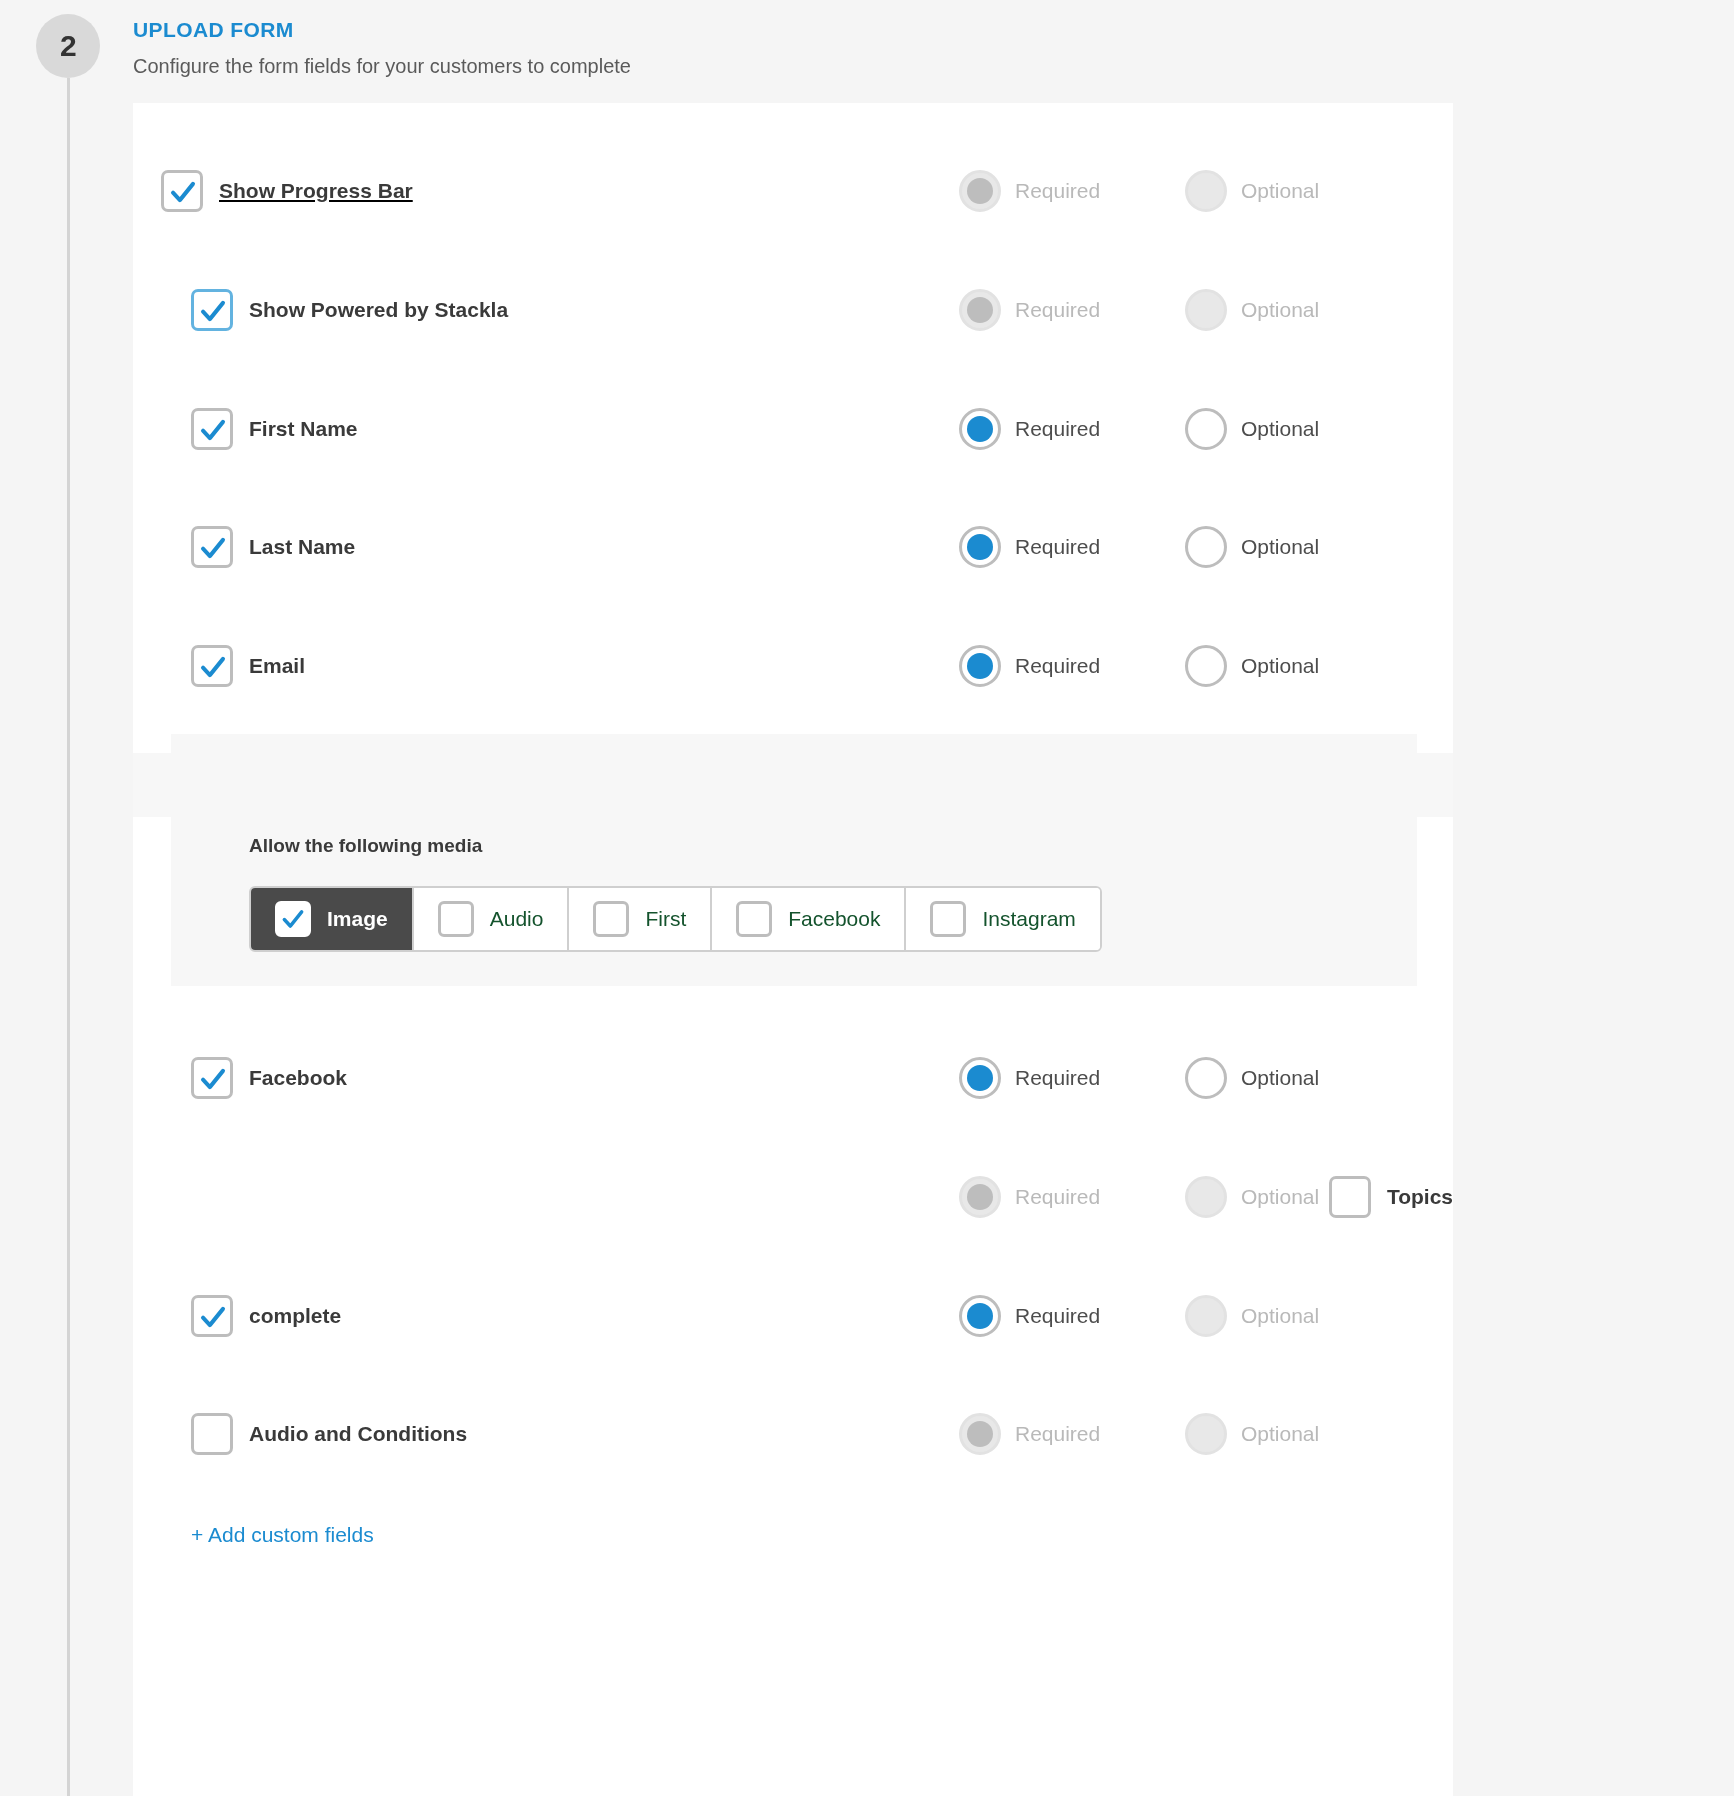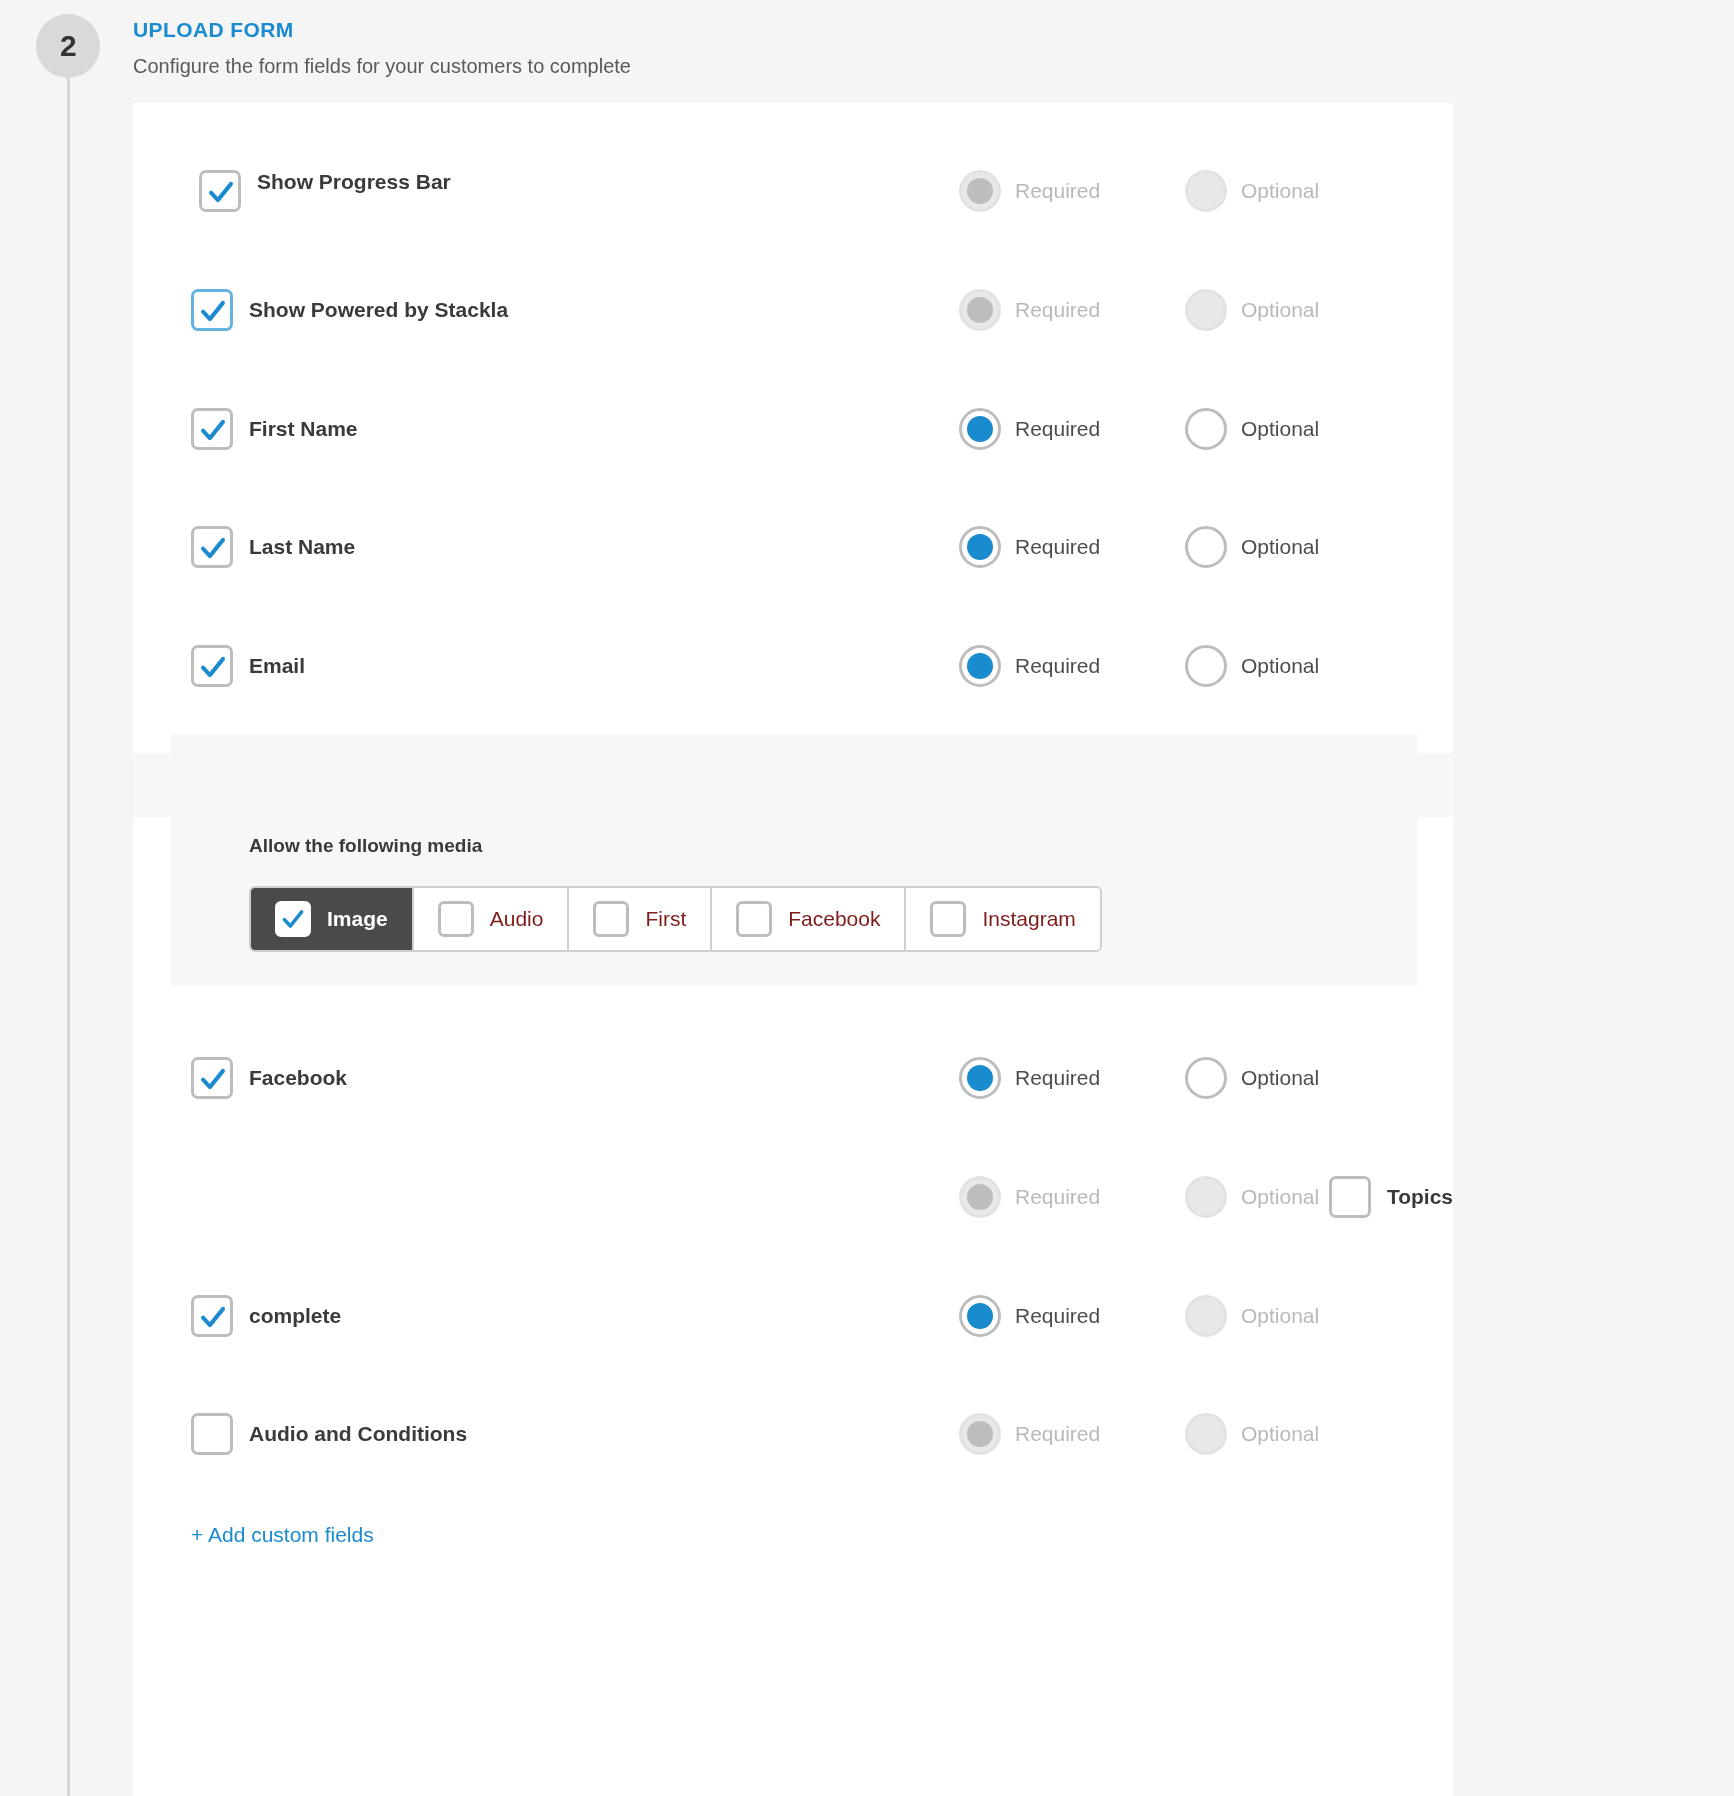--- a/index.html
+++ b/index.html
@@ -132,21 +132,21 @@
   .media-btn:last-child { border-right: none; }
   .media-btn.selected { background: #4a4a4a; }
   .media-btn .cb-sm {
     position: relative; width: 36px; height: 36px;
     border: 3px solid #bdbdbd; border-radius: 6px; background: #fff;
     flex: 0 0 auto;
   }
   .media-btn.selected .cb-sm { border-color: #ffffff; }
   .media-btn .cb-sm svg { position: absolute; left: 2px; top: 2px; }
   .media-btn-label {
-    font-size: 21px; color: #7f1d1d; margin-left: 16px; white-space: nowrap;
+    font-size: 21px; color: #14532d; margin-left: 16px; white-space: nowrap;
   }
   .media-btn.selected .media-btn-label { color: #ffffff; font-weight: bold; }
 
   
   .add-link {
     position: absolute; left: 58px; top: 1420px;
     font-size: 21px; color: #1b8bd0; cursor: pointer;
     white-space: nowrap;
   }
 </style>
@@ -161,21 +161,21 @@
   </div>
 
   <div class="header">
     <div class="header-title">UPLOAD FORM</div>
     <div class="header-sub">Configure the form fields for your customers to complete</div>
   </div>
 
   <div class="card">
     <div id="rows-host">
         <div class="field-row" style="top: 56px;">
-          <div style="margin-left: 66px; display: flex; ">
+          <div style="margin-left: 28px; display: flex; align-items: center; text-decoration: underline;">
             <div class="cb">
               <svg width="30" height="30" viewBox="0 0 24 24" aria-hidden="true">
                 <path d="M4 12.5 L9.5 18.5 L20 5.5" fill="none" stroke="#1b8bd0" stroke-width="3.2" stroke-linecap="round" stroke-linejoin="round"></path>
               </svg>
             </div>
             <span class="field-label">Show Progress Bar</span>
           </div>
           <div class="radio-group">
             <div class="radio-opt req">
               <div class="radio dis-on">

